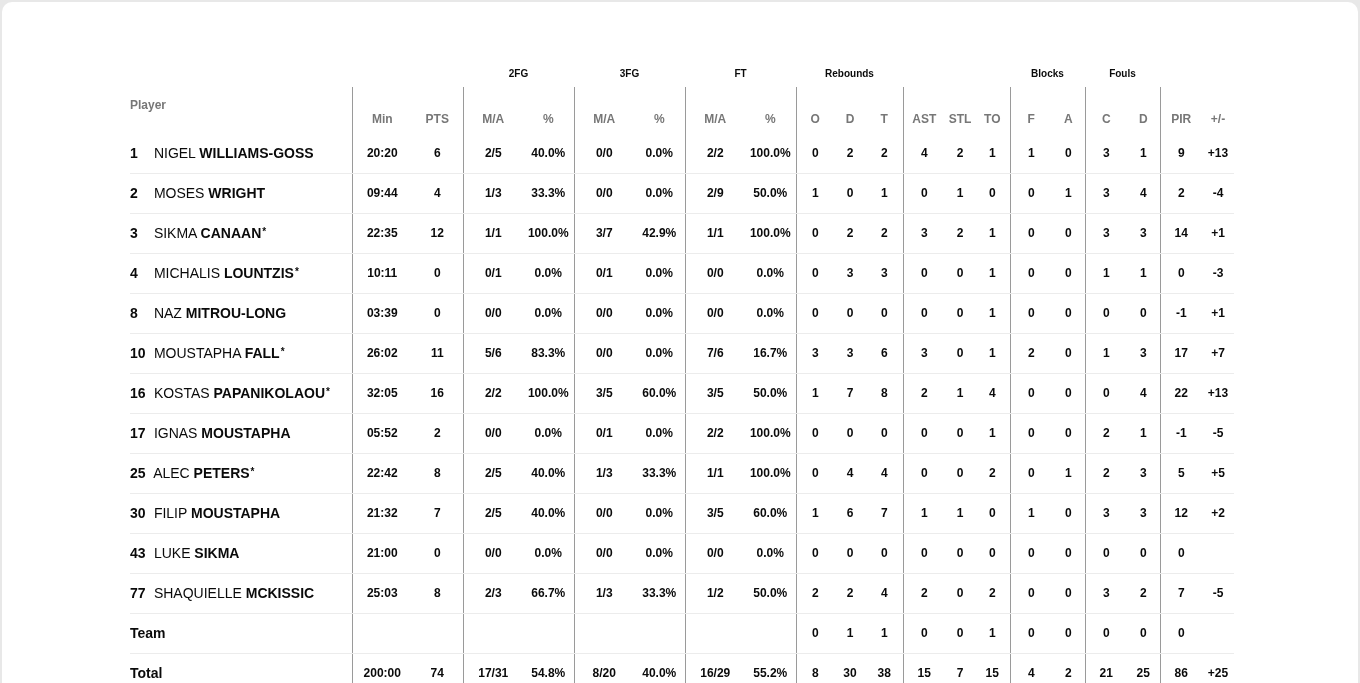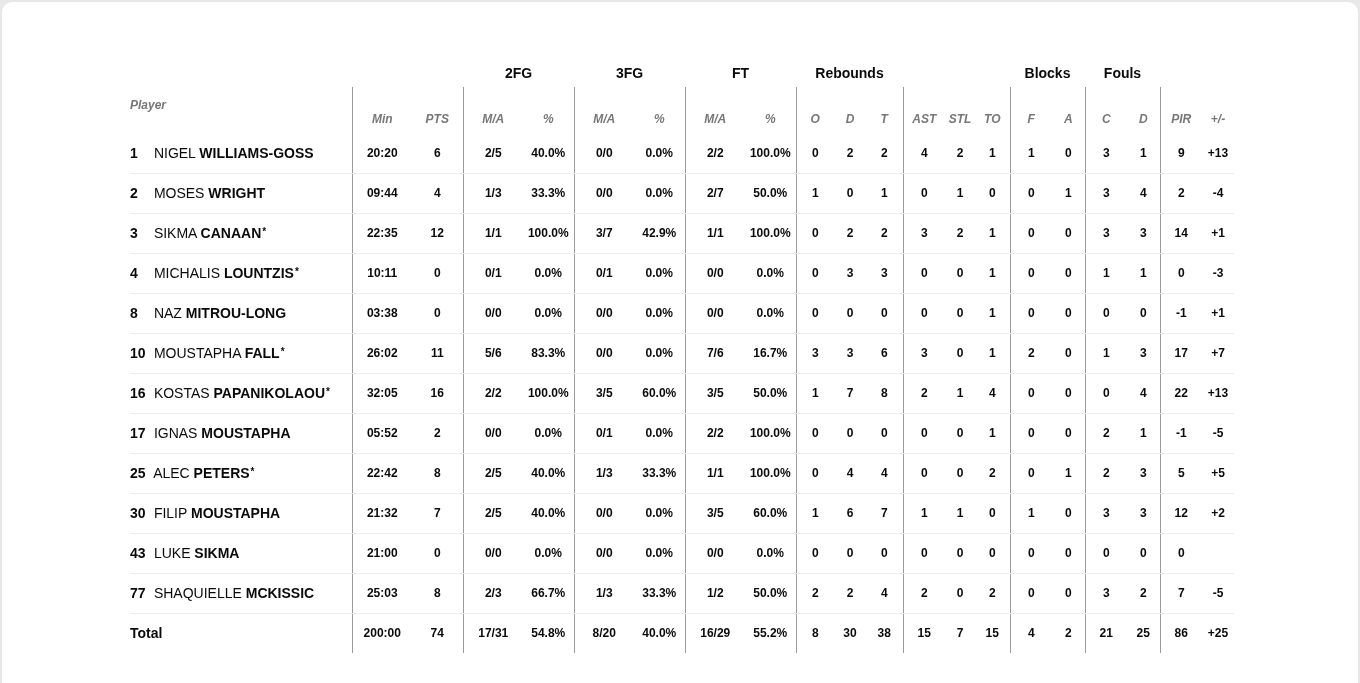--- a/index.html
+++ b/index.html
@@ -7,22 +7,22 @@
   body { font-family: "Liberation Sans", "DejaVu Sans", sans-serif; color: #0a0a0a; }
   .card {
     position: absolute; left: 2px; top: 2px; width: 1356px; height: 700px;
     background: #ffffff; border-radius: 10px 10px 0 0;
   }
   table.box {
     position: absolute; left: 128px; top: 57px;
     border-collapse: collapse; table-layout: fixed;
   }
   table.box td, table.box th { padding: 0; white-space: nowrap; }
-  tr.group-row th { height: 28px; font-size: 14px; font-weight: 700; text-align: center; vertical-align: middle; color: #0a0a0a; }
-  tr.head-row th { height: 46px; font-size: 12px; font-weight: 700; color: #777; text-align: center; vertical-align: bottom; padding-bottom: 7px; font-style: italic; }
+  tr.group-row th { height: 28px; font-size: 10px; font-weight: 700; text-align: center; vertical-align: middle; color: #0a0a0a; }
+  tr.head-row th { height: 46px; font-size: 12px; font-weight: 700; color: #777; text-align: center; vertical-align: bottom; padding-bottom: 7px; }
   tr.head-row th.player-h { text-align: left; vertical-align: top; padding-top: 11px; padding-bottom: 0; }
   tr.data-row td { height: 40px; font-size: 12px; font-weight: 700; text-align: center; vertical-align: middle; border-bottom: 1px solid #ececec; }
   tr.data-row:first-of-type td { }
   tr.data-row td.player { text-align: left; font-size: 14px; font-weight: 400; margin-left: 36px; }
   td.player .num { font-weight: 700; display: inline-block; min-width: 20px; }
   td.player .last { font-weight: 700; }
   td.player .starter { font-weight: 700; font-size: 10px; vertical-align: 3px; margin-left: 1px; }
   tr.data-row td.player.bold { font-weight: 700; }
   .sep { border-left: 1px solid #9a9a9a; }
   tr.last-row td { border-bottom: none; }
@@ -126,21 +126,21 @@
       <span class="num">2</span>
       <span>MOSES</span>
       <span class="last">WRIGHT</span><span class="starter"></span>
     </td>
     <td class="sep">09:44</td>
     <td>4</td>
     <td class="sep">1/3</td>
     <td>33.3%</td>
     <td class="sep">0/0</td>
     <td>0.0%</td>
-    <td class="sep">2/7</td>
+    <td class="sep">2/9</td>
     <td>50.0%</td>
     <td class="sep">1</td>
     <td>0</td>
     <td>1</td>
     <td class="sep">0</td>
     <td>1</td>
     <td>0</td>
     <td class="sep">0</td>
     <td>1</td>
     <td class="sep">3</td>
@@ -204,21 +204,21 @@
     <td class="sep">0</td>
     <td>-3</td>
   </tr>
 
   <tr class="data-row">
     <td class="player">
       <span class="num">8</span>
       <span>NAZ</span>
       <span class="last">MITROU-LONG</span><span class="starter"></span>
     </td>
-    <td class="sep">03:38</td>
+    <td class="sep">03:39</td>
     <td>0</td>
     <td class="sep">0/0</td>
     <td>0.0%</td>
     <td class="sep">0/0</td>
     <td>0.0%</td>
     <td class="sep">0/0</td>
     <td>0.0%</td>
     <td class="sep">0</td>
     <td>0</td>
     <td>0</td>
@@ -422,20 +422,43 @@
     <td>0</td>
     <td>2</td>
     <td class="sep">0</td>
     <td>0</td>
     <td class="sep">3</td>
     <td>2</td>
     <td class="sep">7</td>
     <td>-5</td>
   </tr>
 
+  <tr class="data-row">
+    <td class="player bold">Team</td>
+    <td class="sep"></td>
+    <td></td>
+    <td class="sep"></td>
+    <td></td>
+    <td class="sep"></td>
+    <td></td>
+    <td class="sep"></td>
+    <td></td>
+    <td class="sep">0</td>
+    <td>1</td>
+    <td>1</td>
+    <td class="sep">0</td>
+    <td>0</td>
+    <td>1</td>
+    <td class="sep">0</td>
+    <td>0</td>
+    <td class="sep">0</td>
+    <td>0</td>
+    <td class="sep">0</td>
+    <td></td>
+  </tr>
 
   <tr class="data-row last-row">
     <td class="player bold">Total</td>
     <td class="sep">200:00</td>
     <td>74</td>
     <td class="sep">17/31</td>
     <td>54.8%</td>
     <td class="sep">8/20</td>
     <td>40.0%</td>
     <td class="sep">16/29</td>

